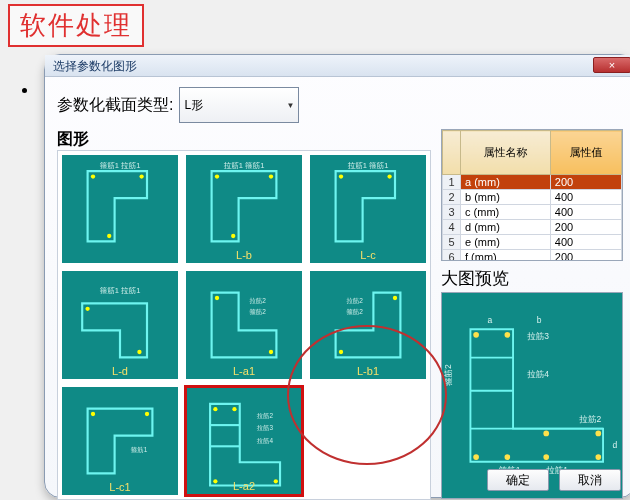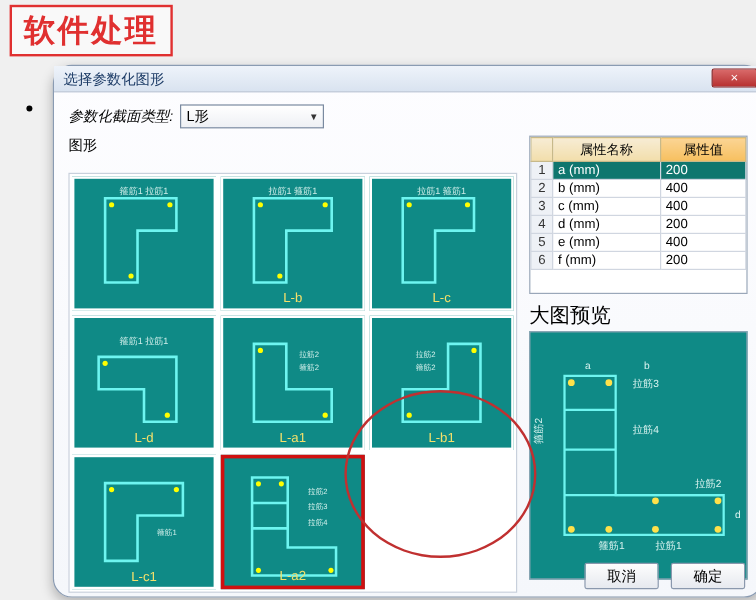--- a/index.html
+++ b/index.html
@@ -12,21 +12,21 @@
     overflow: hidden;
     position: relative;
   }
   .stamp {
     position: absolute;
     top: 4px; left: 8px;
     border: 2px solid #e03030;
     color: #e03030;
     padding: 2px 10px;
     font-size: 26px;
-    font-weight: bold;
+    font-weight: normal;
     background: rgba(255,255,255,0.6);
     letter-spacing: 2px;
     z-index: 50;
   }
   .bullet {
     position: absolute;
     left: 22px; top: 88px;
     width: 5px; height: 5px;
     border-radius: 50%; background: #000;
   }
@@ -56,34 +56,34 @@
     border: 1px solid #8a2020;
     border-radius: 2px;
     color: #fff;
     text-align: center;
     font-size: 11px;
     line-height: 14px;
     cursor: pointer;
   }
   .content { padding: 10px 12px; position: relative; height: calc(100% - 22px); }
   .row-top { display: flex; align-items: center; gap: 6px; margin-bottom: 6px; }
-  .row-top label { font-size: 12px; font-style: italic; }
+  .row-top label { font-size: 16px; }
   .select {
-    width: 120px; height: 20px;
+    width: 120px; height: 36px;
     border: 1px solid #7a8aa0;
     background: linear-gradient(#fff,#eef0f4);
     padding: 0 4px;
     font-size: 12px;
     display: flex; align-items: center; justify-content: space-between;
     cursor: pointer;
   }
   .select .caret { font-size: 8px; color: #333; }
   .main-row { display: flex; gap: 10px; height: 370px; }
   .left-col { flex: 1; }
-  .left-col .grp-label, .right-col .grp-label { font-size: 12px; margin-bottom: 14px; }
+  .left-col .grp-label, .right-col .grp-label { font-size: 16px; margin-bottom: 0; font-weight: bold; }
   .grid {
     display: grid;
     grid-template-columns: repeat(3, 120px);
     grid-template-rows: repeat(3, 112px);
     gap: 4px;
     padding: 2px;
     border: 1px solid #c8d0dc;
     background: #fff;
   }
   .thumb {
@@ -108,29 +108,29 @@
     border: 1px solid #9aa7b9;
     background: #fff;
     font-size: 11px;
     height: 132px;
     overflow: auto;
   }
   .prop-table table { width: 100%; border-collapse: collapse; }
   .prop-table th {
     background: linear-gradient(#f7ecd4,#f2deaa);
     border: 1px solid #c7b98a;
-    padding: 2px 4px;
+    padding: 14px 4px;
     font-weight: normal;
   }
   .prop-table th.val { background: linear-gradient(#fbd594,#f7bf5e); text-align: center; }
   .prop-table td {
     border: 1px solid #d0d6e0;
     padding: 1px 4px;
   }
-  .prop-table tr.sel td { background: #0f766e; color: #fff; }
+  .prop-table tr.sel td { background: #c2410c; color: #fff; }
   .prop-table td.rownum {
     width: 18px; text-align: center;
     background: #eef1f6; color: #333;
   }
   .prop-table tr.sel td.rownum { background: #eef1f6; color: #333; }
 
   .preview-label { font-size: 17px; margin: 6px 0 2px; }
   .preview {
     flex: 1;
     background: #0f8a86;
@@ -359,19 +359,19 @@
               <text x="48" y="14">a</text>
                 <text x="100" y="14">b</text>
               <text x="180" y="145">d</text>
             </g>
           </svg>
         </div>
       </div>
     </div>
 
     <div class="btn-row">
+      <button class="btn">确定</button>
       <button class="btn">取消</button>
-      <button class="btn">确定</button>
     </div>
 
     <div class="circle-annot" style="left:242px; top:248px; width:160px; height:140px;"></div>
   </div>
 </div>
 
 </body></html>

